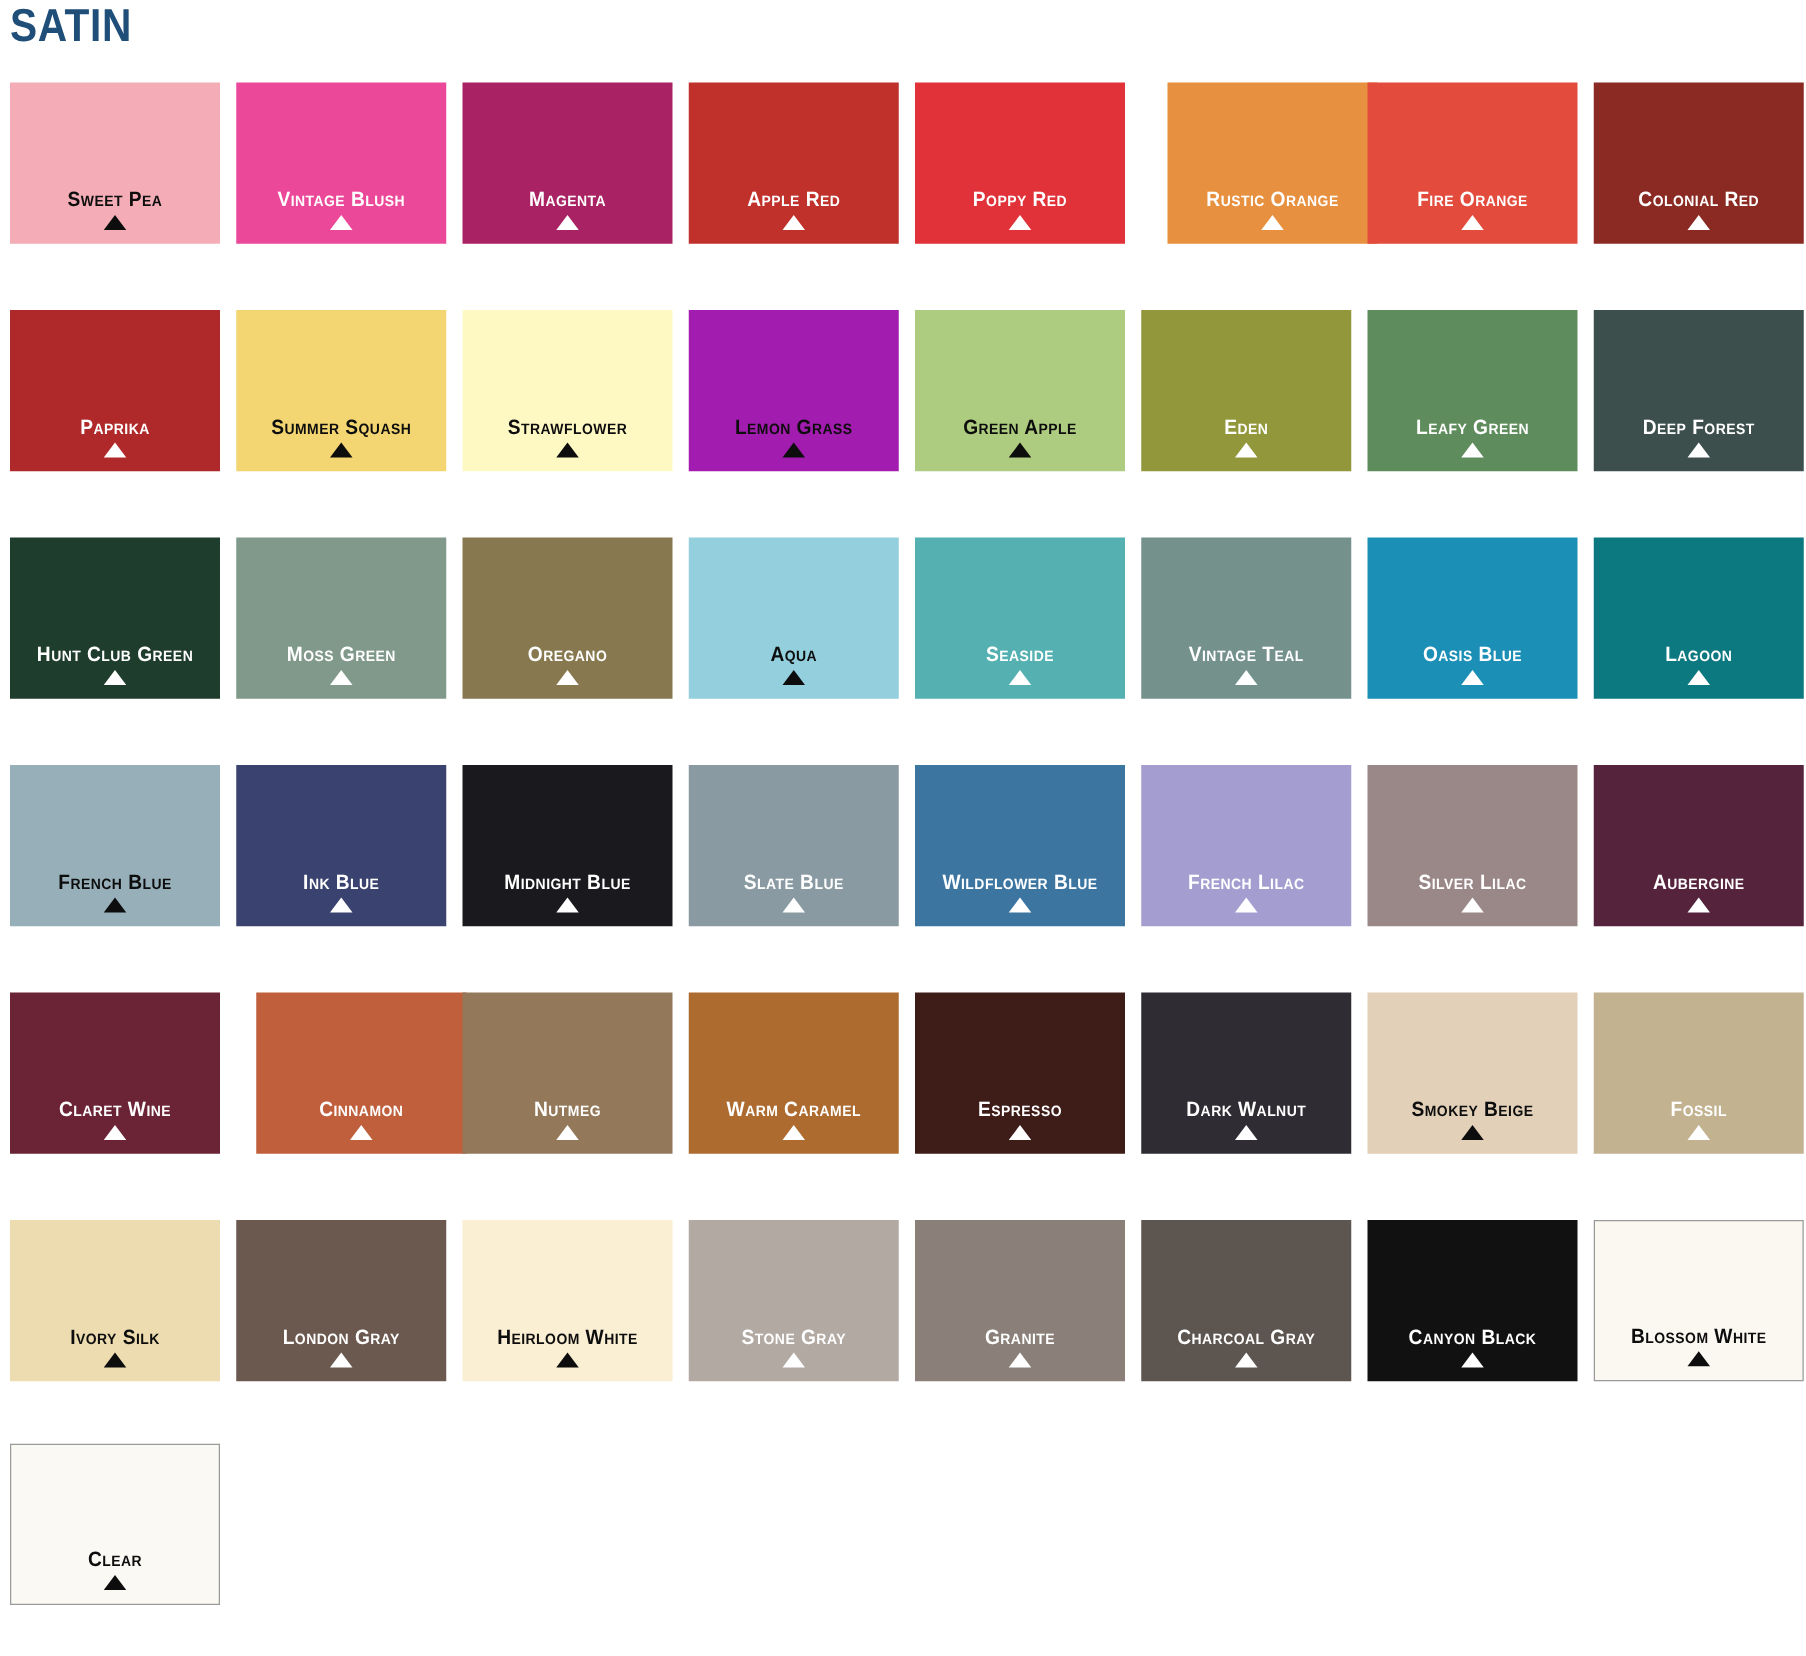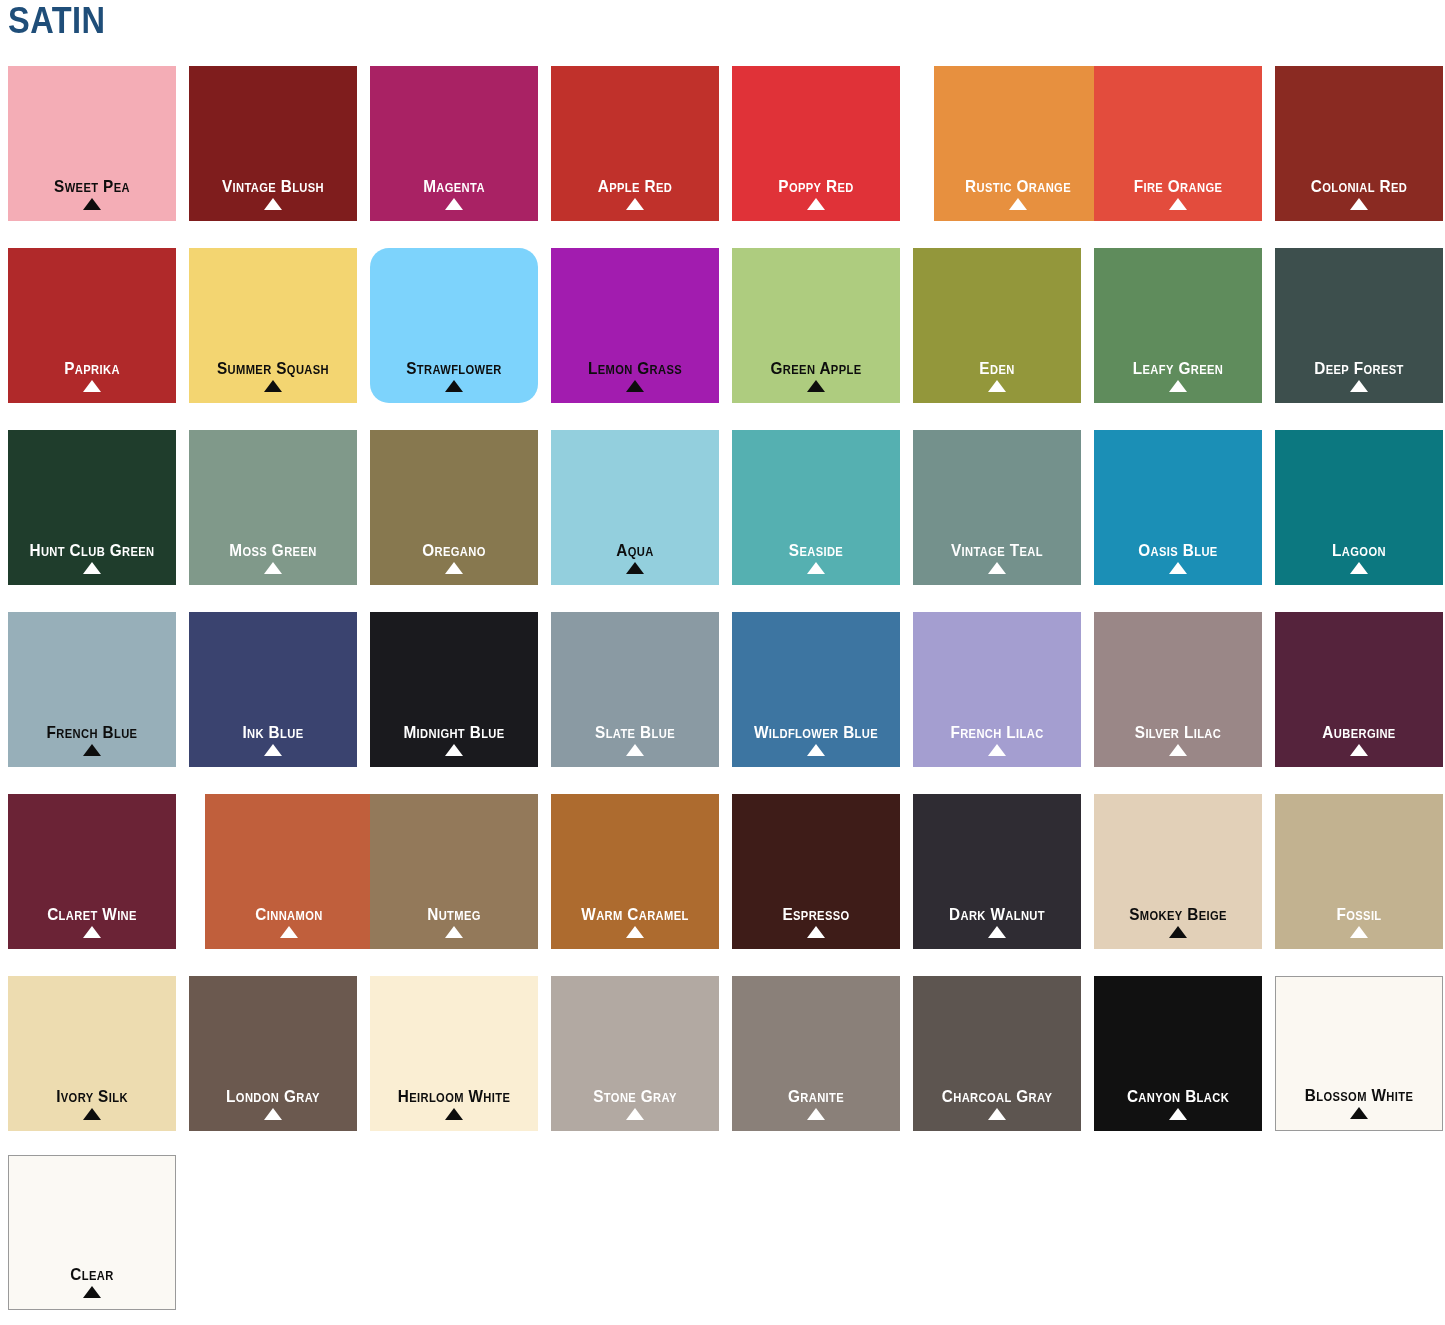--- a/index.html
+++ b/index.html
@@ -46,21 +46,21 @@
     display: grid;
     grid-template-columns: repeat(8, 168px);
     grid-auto-rows: 167px;
     column-gap: 13px;
     row-gap: 15px;
   }
 
   .swatch {
     position: relative;
     width: 168px;
-    height: 155px;
+    height: 129px;
     box-sizing: border-box;
     overflow: hidden;
   }
 
   .swatch-label-block {
     position: absolute;
     left: 0;
     right: 0;
     bottom: 11px;
     text-align: center;
@@ -114,21 +114,21 @@
 
   <div id="chart-title">SATIN</div>
 
   <div id="swatch-grid">
       <div class="swatch dark-text" style="background: rgb(244, 173, 182);">
         <div class="swatch-label-block">
           <span class="swatch-label">Sweet Pea</span>
           <span class="swatch-marker"></span>
         </div>
       </div>
-      <div class="swatch light-text" style="background: #7f1d1d;">
+      <div class="swatch light-text" style="background: #ec4899;">
         <div class="swatch-label-block">
           <span class="swatch-label">Vintage Blush</span>
           <span class="swatch-marker"></span>
         </div>
       </div>
       <div class="swatch light-text" style="background: rgb(169, 34, 100);">
         <div class="swatch-label-block">
           <span class="swatch-label">Magenta</span>
           <span class="swatch-marker"></span>
         </div>
@@ -168,21 +168,21 @@
           <span class="swatch-label">Paprika</span>
           <span class="swatch-marker"></span>
         </div>
       </div>
       <div class="swatch dark-text" style="background: rgb(243, 213, 113);">
         <div class="swatch-label-block">
           <span class="swatch-label">Summer Squash</span>
           <span class="swatch-marker"></span>
         </div>
       </div>
-      <div class="swatch dark-text" style="background: #7dd3fc; border-radius: 19px;">
+      <div class="swatch dark-text" style="background: #fef9c3;">
         <div class="swatch-label-block">
           <span class="swatch-label">Strawflower</span>
           <span class="swatch-marker"></span>
         </div>
       </div>
       <div class="swatch dark-text" style="background: #a21caf;">
         <div class="swatch-label-block">
           <span class="swatch-label">Lemon Grass</span>
           <span class="swatch-marker"></span>
         </div>

